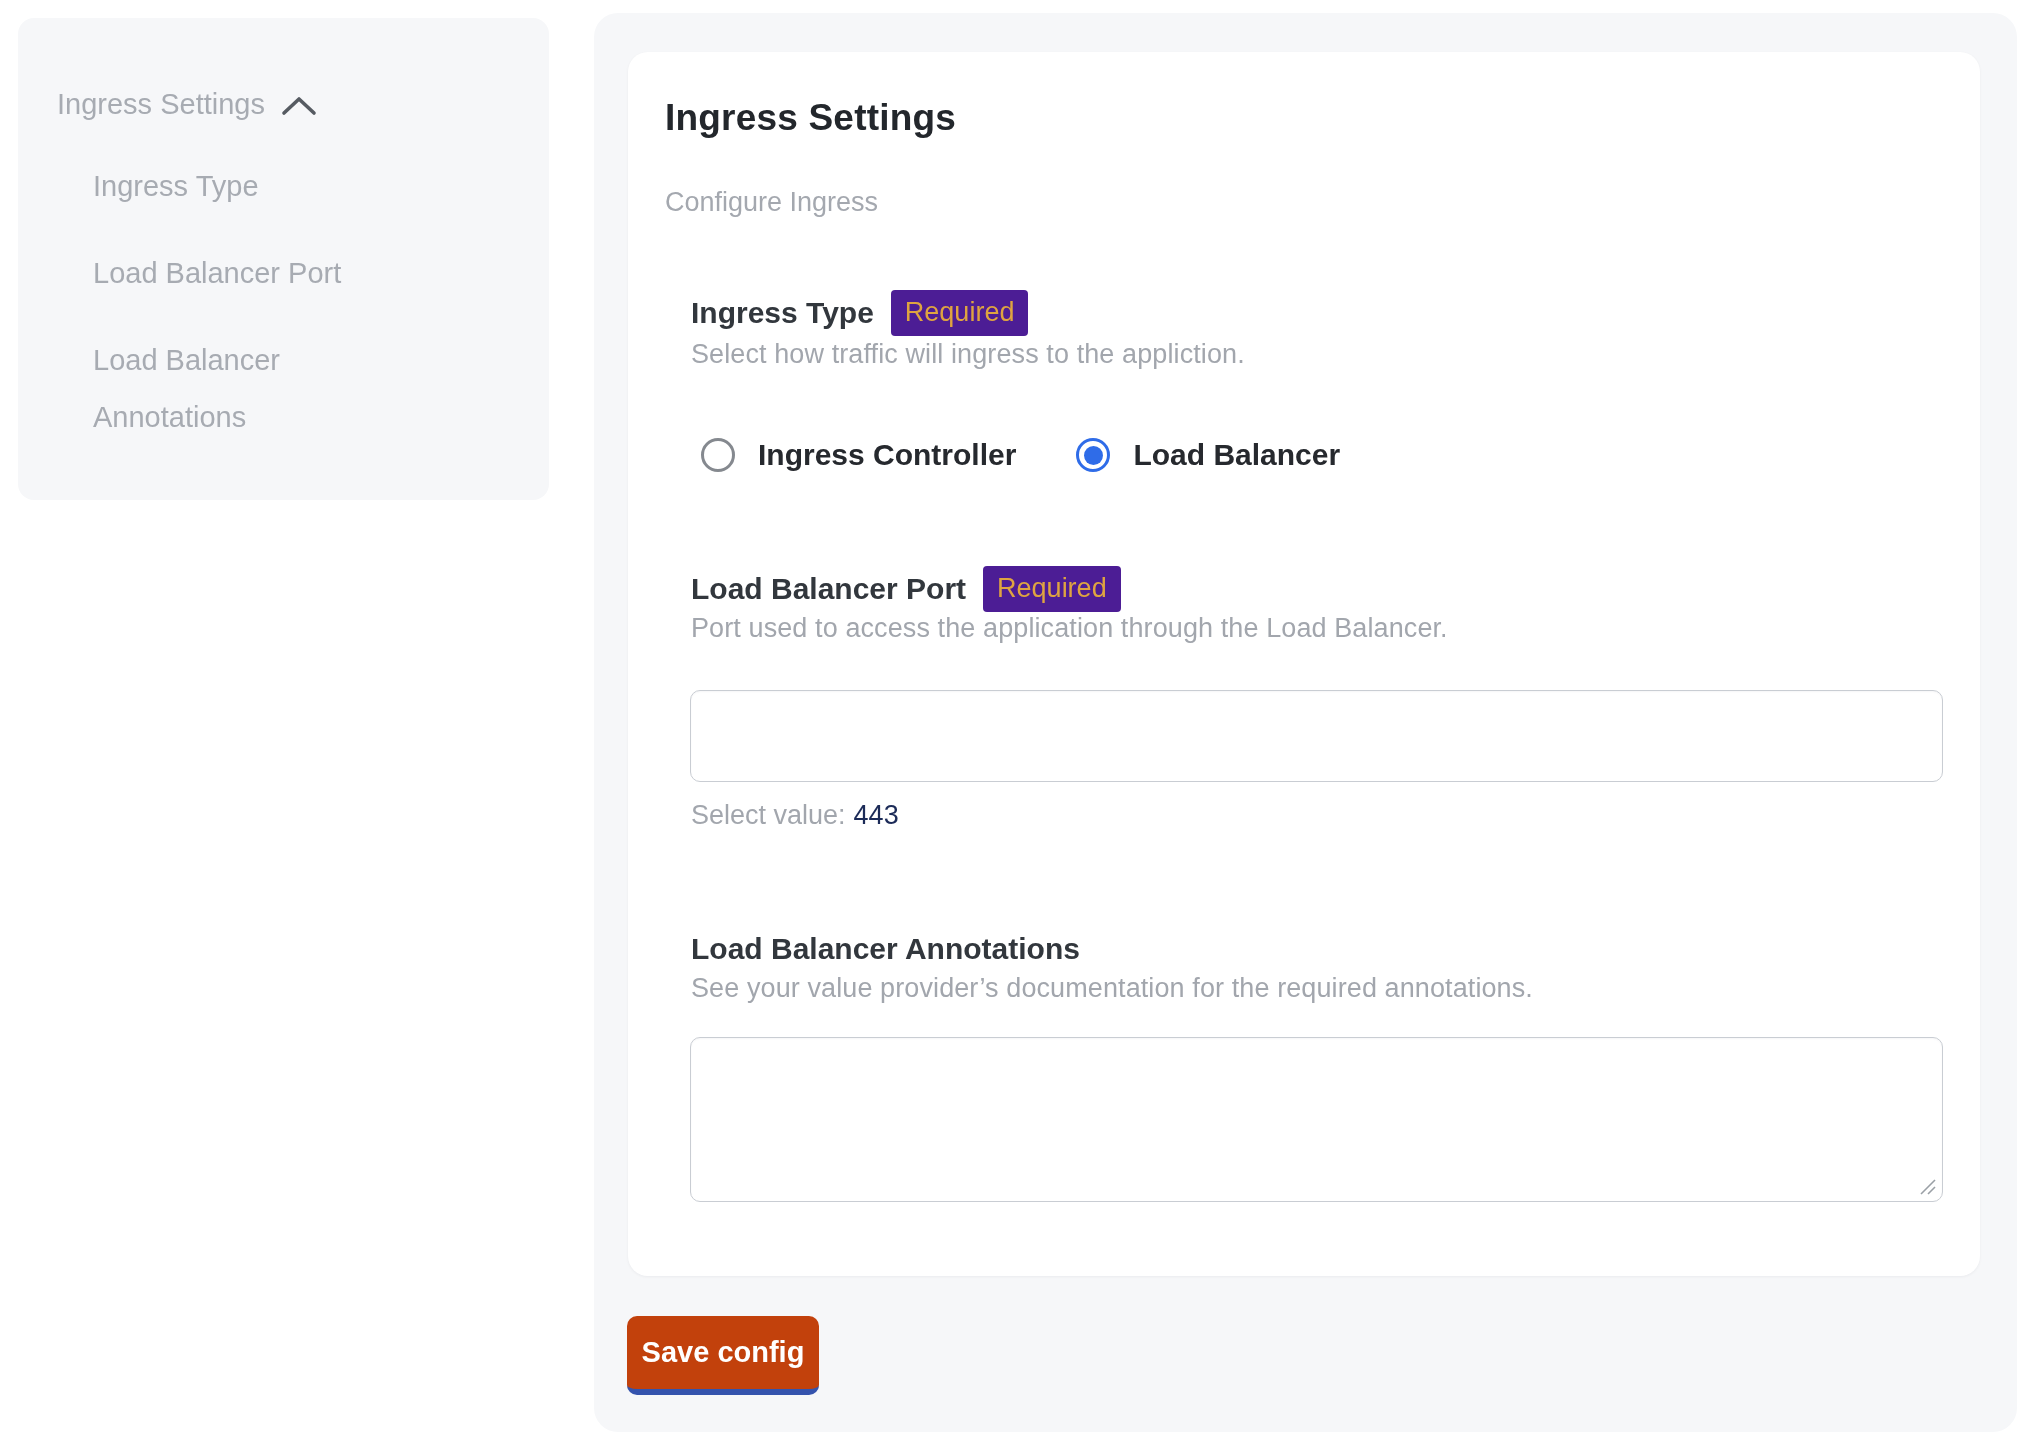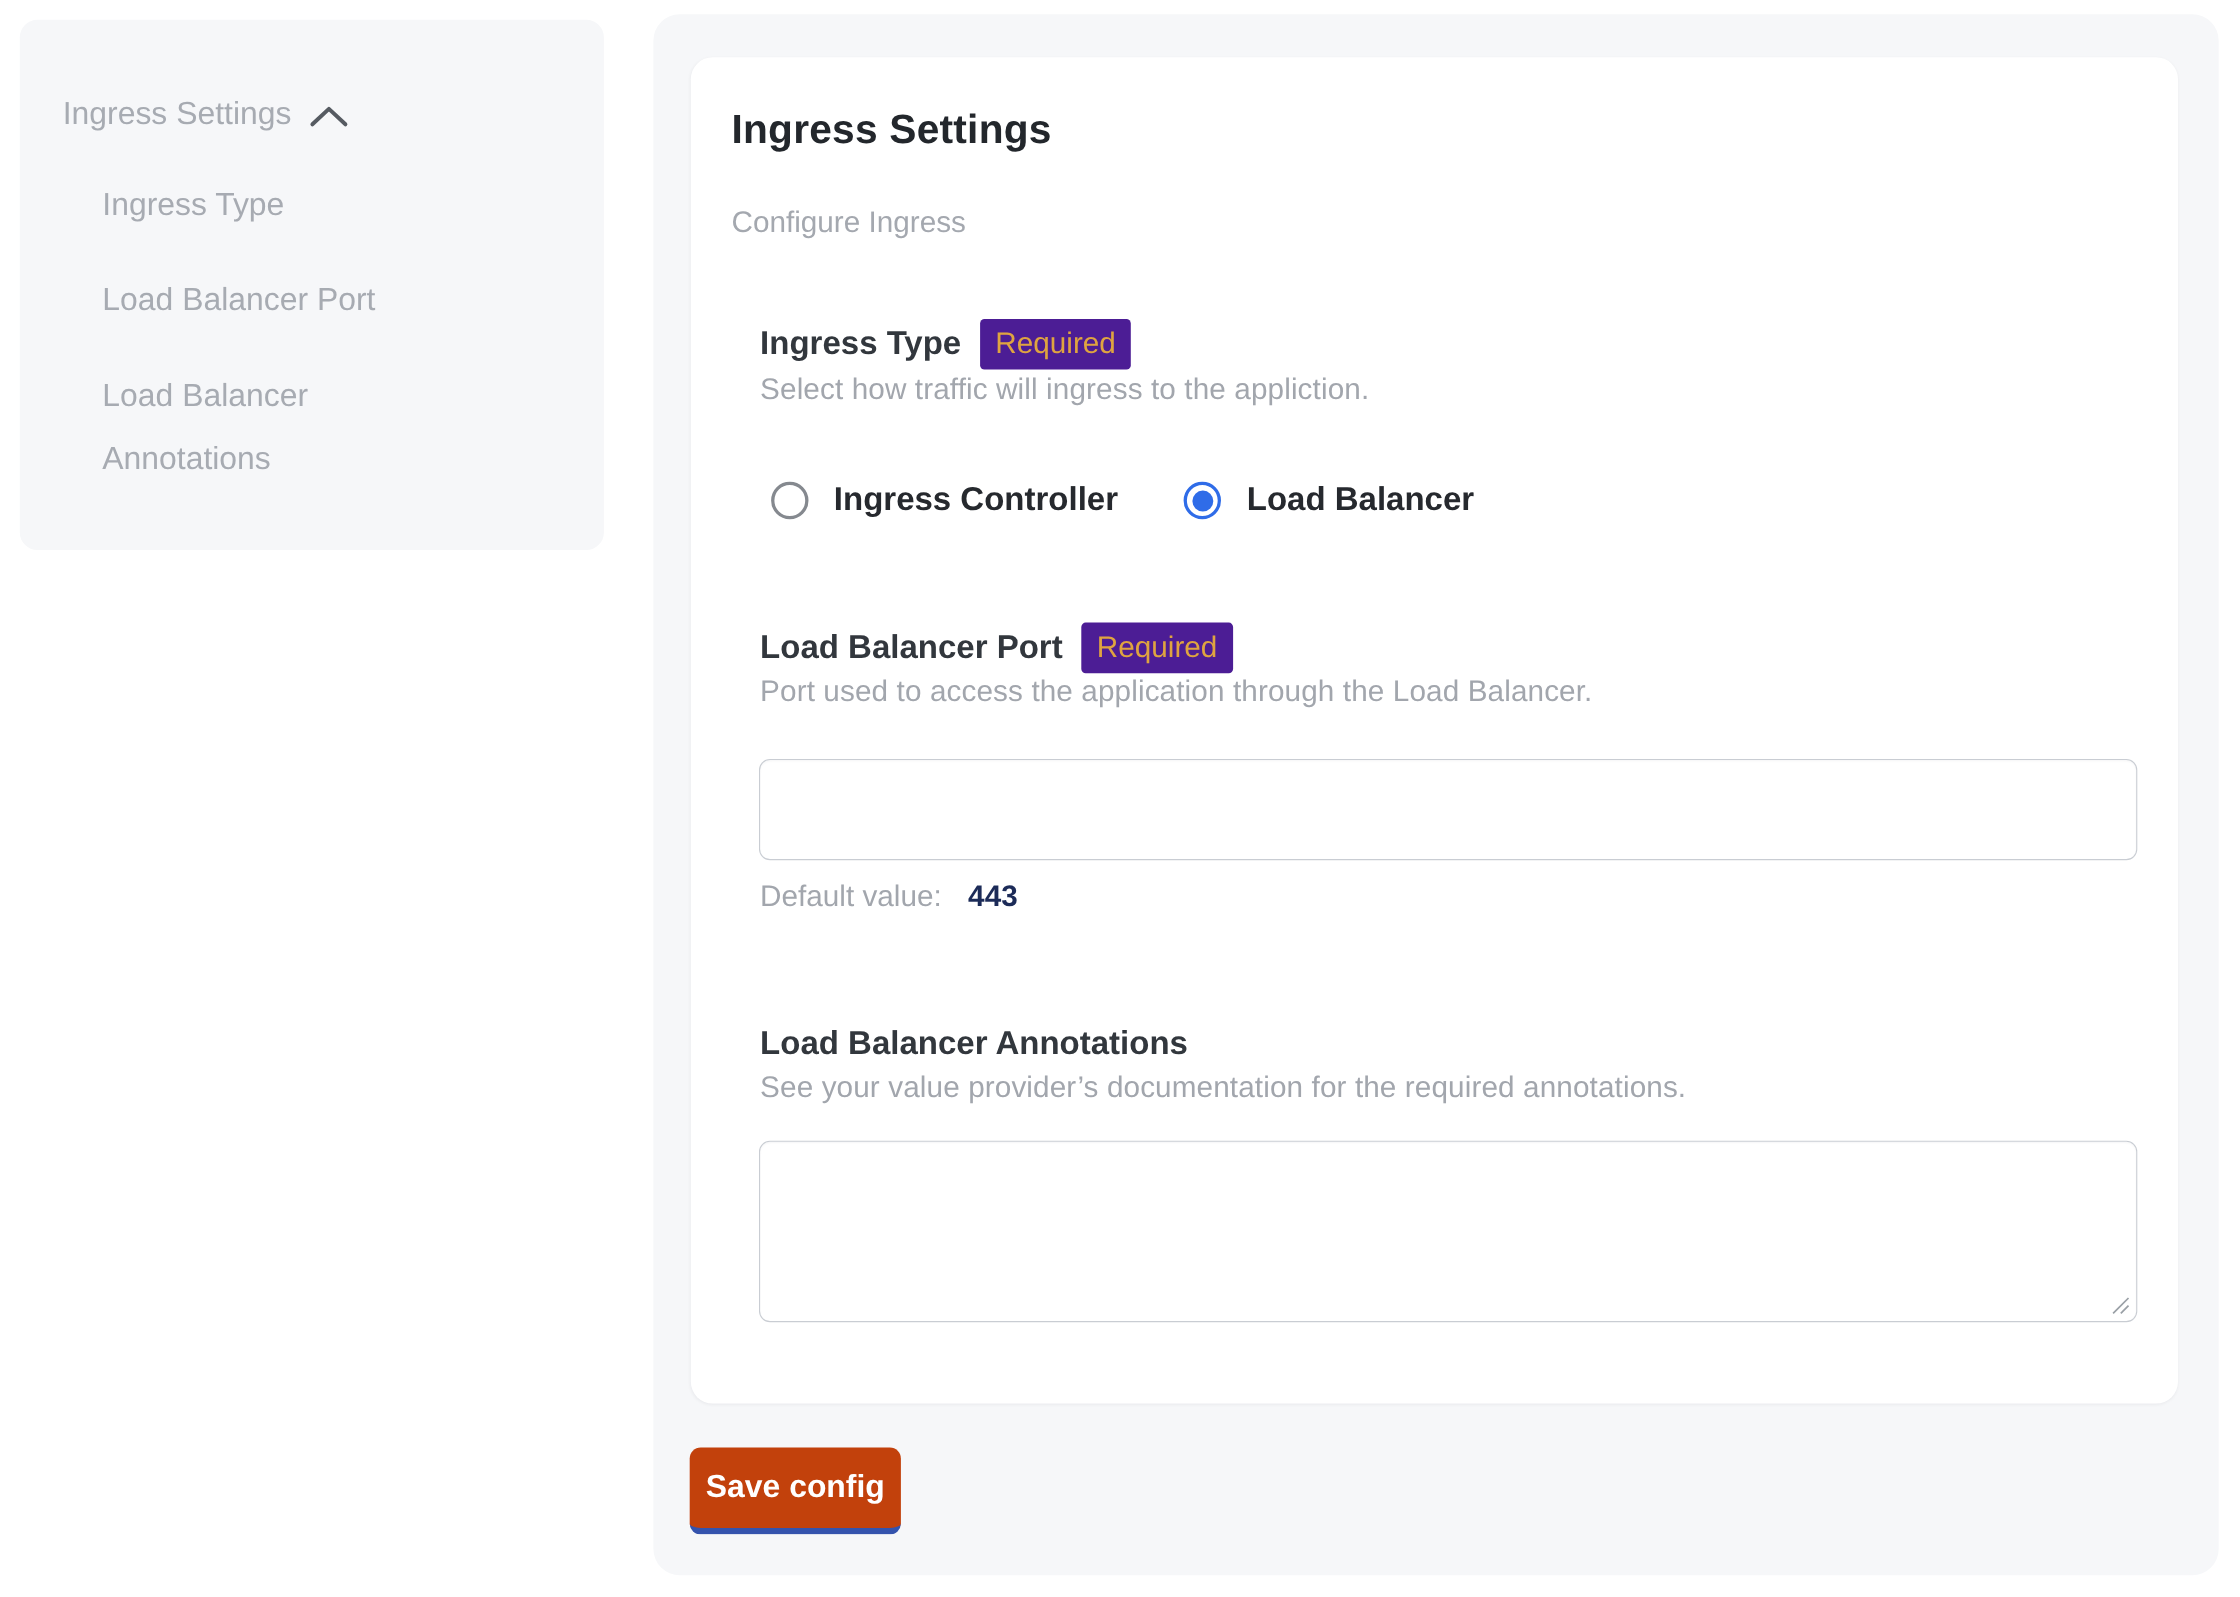--- a/index.html
+++ b/index.html
@@ -97,21 +97,21 @@
     box-shadow: inset 0 1px 2px rgba(16,24,40,0.04);
   }
   .textarea-wrap textarea {
     width: 100%; height: 100%; border: none; background: transparent; resize: none;
     font-family: inherit; font-size: 28px; padding: 14px 20px; color: #2b3036;
     outline: none; border-radius: 10px;
   }
   .resize-handle { position: absolute; right: 5px; bottom: 5px; width: 20px; height: 20px; cursor: nwse-resize; }
 
   .default-value-line { position: absolute; left: 63px; top: 748px; font-size: 27px; color: #a2a6ad; }
-  .default-value-number { color: #1c2b58; font-weight: 700; margin-left: 24px; text-align: center; }
+  .default-value-number { color: #1c2b58; font-weight: 400; margin-left: 8px; text-align: center; }
 
   
   .save-button {
     position: absolute; left: 33px; top: 1303px; width: 192px; height: 79px;
     background: #c2410c; border: none; border-bottom: 6px solid #3453ad;
     border-radius: 10px; color: #ffffff; font-family: inherit;
     font-size: 29px; font-weight: 700; cursor: pointer;
   }
 </style>
 </head>
@@ -158,21 +158,21 @@
       </div>
 
       <div class="section-heading-row" style="left:63px; top:513px;">
         <span class="section-heading">Load Balancer Port</span>
         <span class="required-badge">Required</span>
       </div>
       <p class="section-desc" style="left:63px; top:561px;">Port used to access the application through the Load Balancer.</p>
 
       <input type="text" class="text-input" style="top: 638px;" value="">
 
-      <p class="default-value-line"><span>Default value:</span><span class="default-value-number">443</span></p>
+      <p class="default-value-line"><span>Select value:</span><span class="default-value-number">443</span></p>
 
       <div class="section-heading-row" style="left:63px; top:873px;">
         <span class="section-heading">Load Balancer Annotations</span>
       </div>
       <p class="section-desc" style="left:63px; top:921px;">See your value provider’s documentation for the required annotations.</p>
 
       <div class="textarea-wrap">
         <textarea style=""></textarea>
         <svg class="resize-handle" viewBox="0 0 20 20">
           <line x1="4" y1="18" x2="18" y2="4" stroke="#9aa0a6" stroke-width="1.6"></line>

